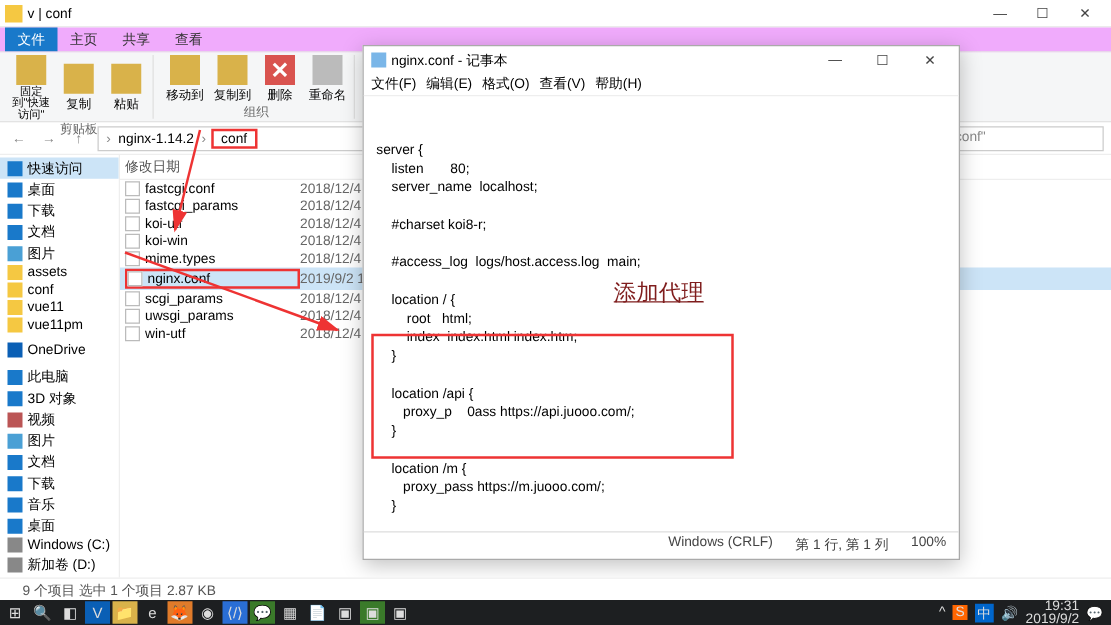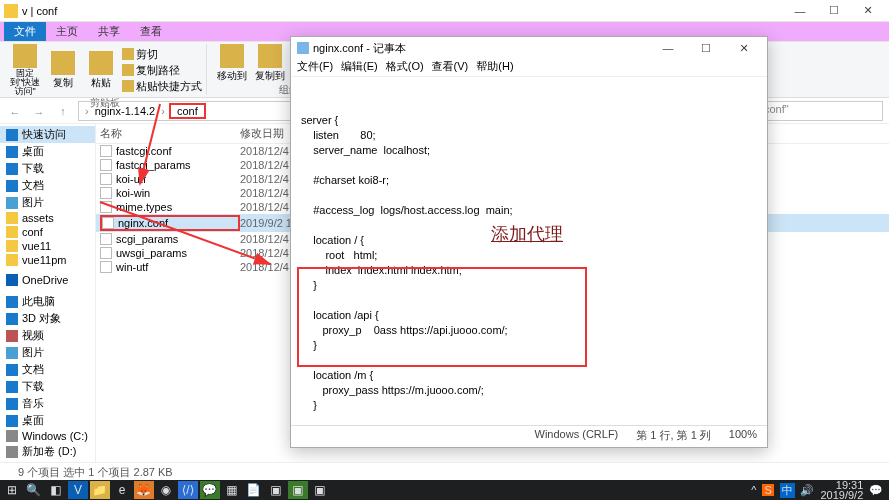--- a/index.html
+++ b/index.html
@@ -113,34 +113,20 @@
           <span style="font-size:9px;text-align:center;line-height:9px">固定到"快速访问"</span>
         </div>
       <div class="rbigbtn">
           <div class="ic"></div>
           <span>复制</span>
         </div>
       <div class="rbigbtn">
           <div class="ic"></div>
           <span>粘贴</span>
         </div>
-      <div class="rsmall">
-        <div>
-            <div class="ic"></div>
-            <span>剪切</span>
-          </div>
-        <div>
-            <div class="ic"></div>
-            <span>复制路径</span>
-          </div>
-        <div>
-            <div class="ic"></div>
-            <span>粘贴快捷方式</span>
-          </div>
-      </div>
     </div>
     <div class="label">剪贴板</div>
   </div>
   <div class="rgroup">
     <div class="items">
       <div class="rbigbtn">
           <div class="ic"></div>
           <span>移动到</span>
         </div>
       <div class="rbigbtn">
@@ -276,21 +262,20 @@
       </div>
     <div class="sb-item">
         <div class="ic drive"></div>
         <span>新加卷 (E:)</span>
       </div>
 
   </div>
 
   <div class="content">
     <div class="list-head">
-      <div>名称</div>
       <div>修改日期</div>
     </div>
     <div id="rows">
         <div class="row">
           <div class="nm">
             <div class="fic"></div>
             <span>fastcgi.conf</span>
           </div>
           <div class="dt">2018/12/4</div>
         </div>

